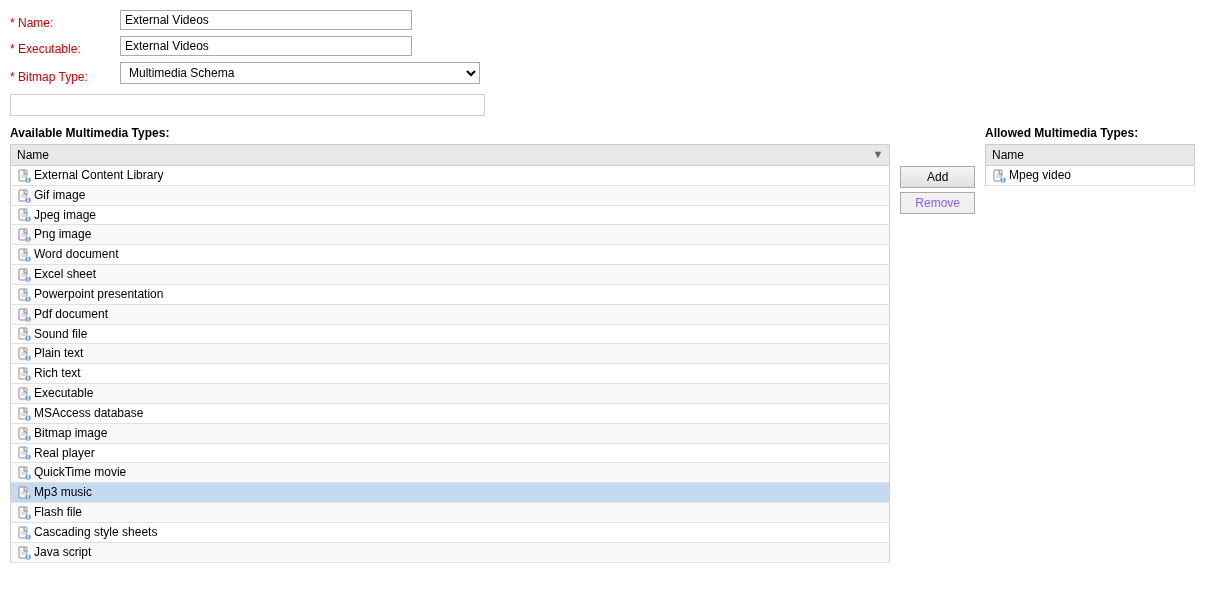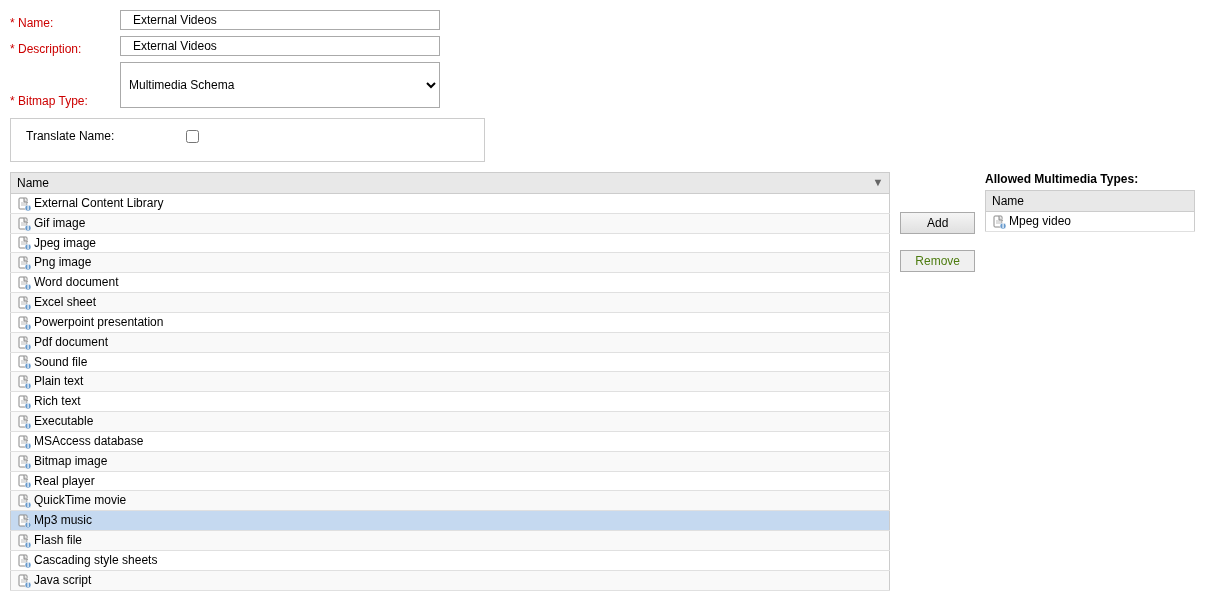--- a/index.html
+++ b/index.html
@@ -1,75 +1,72 @@
 <!DOCTYPE html>
 <html><head>
   <meta charset="utf-8">
   <style>
     * { box-sizing: border-box; margin: 0; padding: 0; font-family: Arial, sans-serif; font-size: 12px; }
     body { background: #fff; color: #000; padding: 10px; }
 
     .form-section { margin-bottom: 10px; }
     .form-row { display: flex; align-items: flex-end; margin-bottom: 6px; }
     .form-label { color: #c00; width: 110px; flex-shrink: 0; font-size: 12px; }
-    .form-input { border: 1px solid #aaa; padding: 2px 12px; width: 320px; font-size: 12px; }
-    .form-select { border: 1px solid #aaa; padding: 14px 4px; width: 320px; font-size: 12px; background: #fff; }
+    .form-input { border: 1px solid #aaa; padding: 2px 4px; width: 292px; font-size: 12px; }
+    .form-select { border: 1px solid #aaa; padding: 2px 4px; width: 360px; font-size: 12px; background: #fff; }
 
     .options-box { border: 1px solid #ccc; padding: 10px 15px; width: 475px; margin-bottom: 10px; }
     .options-row { display: flex; align-items: center; margin-bottom: 8px; }
     .options-label { width: 160px; font-size: 12px; color: #000; }
 
     .section-title { font-weight: bold; font-size: 12px; margin-bottom: 4px; color: #000; }
 
     .list-table { width: 100%; border-collapse: collapse; border: 1px solid #ccc; }
     .list-table th { background: #e8e8e8; border: 1px solid #ccc; padding: 3px 6px; text-align: left; font-size: 12px; font-weight: normal; }
     .list-table td { border-bottom: 1px solid #e0e0e0; padding: 2px 6px; font-size: 12px; white-space: nowrap; }
     .list-table tr:nth-child(even) td { background: #f9f9f9; }
     .list-table tr.selected td { background: #c5d9f0; }
 
     .filter-icon { float: right; color: #666; font-size: 11px; }
 
     .file-icon { display: inline-block; width: 14px; height: 14px; margin-right: 3px; vertical-align: middle; position: relative; }
     .file-icon svg { width: 14px; height: 14px; }
     .btn { border: 1px solid #aaa; background: linear-gradient(to bottom, #f5f5f5, #e0e0e0); padding: 3px 14px; font-size: 12px; cursor: pointer; min-width: 70px; text-align: center; }
-    .btn:disabled { color: #4d7c0f; cursor: default; background: #f0f0f0; }
+    .btn:disabled { color: #8b5cf6; cursor: default; background: #f0f0f0; }
 
     .middle-area { display: flex; align-items: flex-start; }
     .available-wrapper { flex: 1; }
     .right-area { display: flex; flex-direction: column; align-items: flex-start; }
     .allowed-wrapper { width: 210px; }
   </style>
 </head>
 <body>
 
 <div class="form-section">
   <div class="form-row">
     <div class="form-label">* Name:</div>
     <input class="form-input" type="text" value="External Videos" style="">
   </div>
   <div class="form-row">
-    <div class="form-label">* Description:</div>
+    <div class="form-label">* Executable:</div>
     <input class="form-input" type="text" value="External Videos" style="">
   </div>
   <div class="form-row">
     <div class="form-label">* Bitmap Type:</div>
     <select class="form-select">
     <option>Multimedia Schema</option><option>Document Schema</option><option>Image Schema</option></select>
   </div>
 </div>
 
 <div class="options-box">
-  <div class="options-row">
-    <div class="options-label">Translate Name:</div>
-    <input type="checkbox" style="">
-  </div>
 </div>
 
 <div class="middle-area">
   <div class="available-wrapper">
+    <div class="section-title">Available Multimedia Types:</div>
     <table class="list-table">
       <thead>
         <tr>
           <th>
             <span>Name</span>
             <span class="filter-icon">▼</span>
           </th>
         </tr>
       </thead>
       <tbody id="available-tbody">
@@ -270,21 +267,21 @@
     <line x1="4" y1="6" x2="10" y2="6" stroke="#aaa" stroke-width="0.8"></line>
     <line x1="4" y1="8" x2="10" y2="8" stroke="#aaa" stroke-width="0.8"></line>
     <circle cx="11" cy="11" r="3" fill="#6699cc" stroke="white" stroke-width="0.5"></circle>
     <text x="11" y="13" text-anchor="middle" font-size="4" fill="white">i</text>
   </svg></span>Java script</td>
           </tr>
         </tbody>
     </table>
   </div>
 
-  <div style="display:flex; flex-direction:column; justify-content:flex-start; padding: 0 10px; margin-top: 40px; gap: 16px;">
+  <div style="display:flex; flex-direction:column; justify-content:flex-start; padding: 0 10px; margin-top: 40px; gap: 4px;">
     <button class="btn">Add</button>
     <button class="btn" disabled="">Remove</button>
   </div>
 
   <div class="right-area">
     <div class="allowed-wrapper">
       <div class="section-title">Allowed Multimedia Types:</div>
       <table class="list-table">
         <thead>
           <tr>

